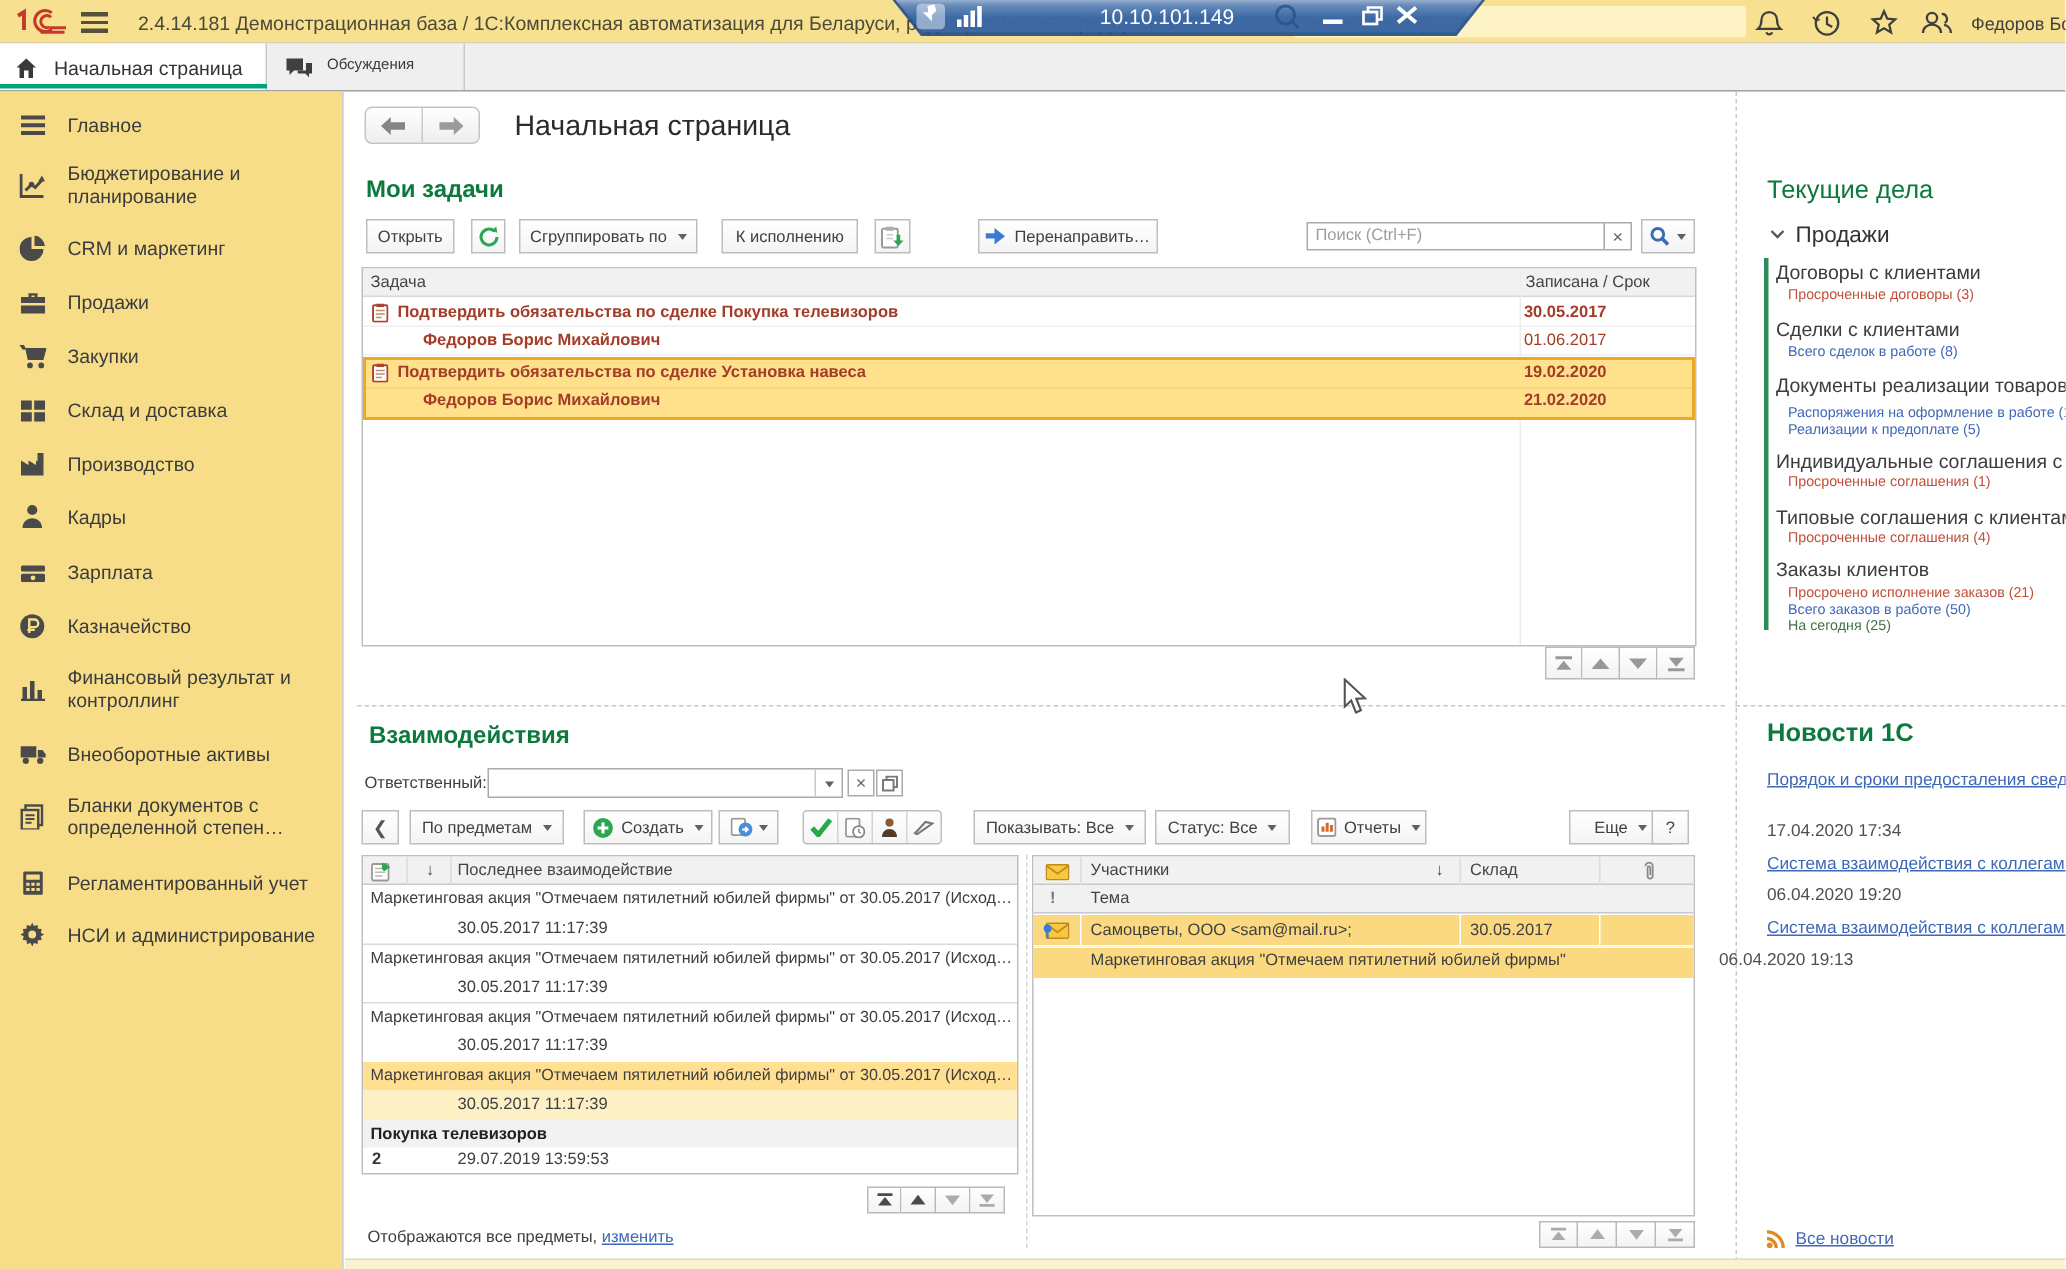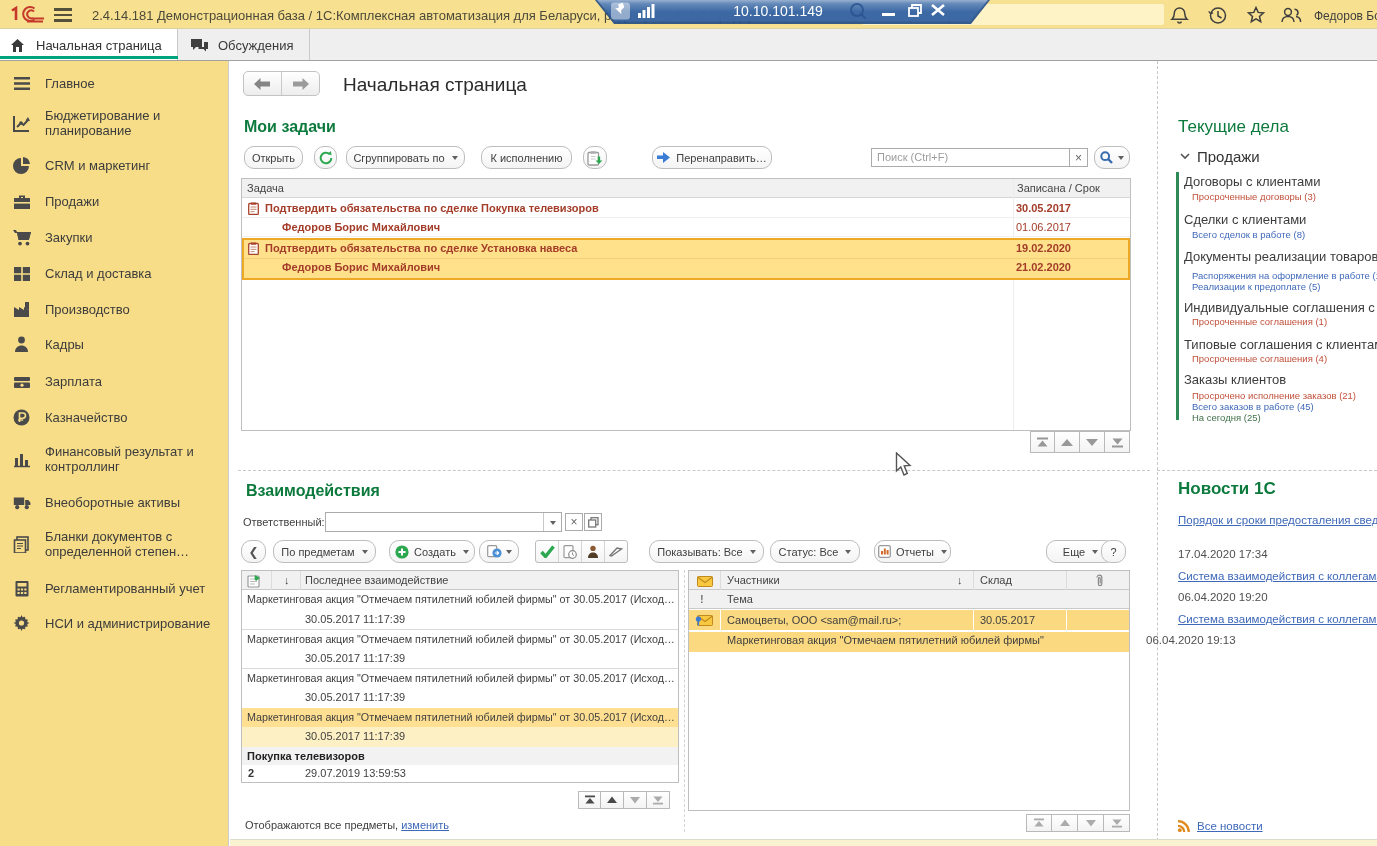--- a/index.html
+++ b/index.html
@@ -1,19 +1,19 @@
 <!DOCTYPE html>
 <html lang="ru"><head>
 <meta charset="utf-8">
 <title>1C</title>
 <style>
 *{margin:0;padding:0;box-sizing:border-box}
 html,body{width:1377px;height:846px;overflow:hidden;position:relative;background:#fff;font-family:"Liberation Sans",sans-serif;color:#3f3f3f}
 .abs{position:absolute}
-.btn{position:absolute;height:23px;background:linear-gradient(#ffffff,#f4f4f4);border:1px solid #bdbdbd;border-radius:10px;display:flex;align-items:center;justify-content:center;font-size:11px;color:#404040;white-space:nowrap}
+.btn{position:absolute;height:23px;background:linear-gradient(#ffffff,#f4f4f4);border:1px solid #bdbdbd;border-radius:0;display:flex;align-items:center;justify-content:center;font-size:11px;color:#404040;white-space:nowrap}
 .caret{display:inline-block;width:0;height:0;border-left:3.5px solid transparent;border-right:3.5px solid transparent;border-top:4px solid #606060;margin-left:7px;margin-top:1px}
 .navgrp{position:absolute;display:flex}
 .navgrp .nb{width:25px;height:22px;background:linear-gradient(#fff,#f3f3f3);border:1px solid #b9b9b9;border-left:none;display:flex;align-items:center;justify-content:center}
 .navgrp .nb:first-child{border-left:1px solid #b9b9b9}
 .tri-u{width:0;height:0;border-left:6px solid transparent;border-right:6px solid transparent;border-bottom:7px solid #989898}
 .tri-d{width:0;height:0;border-left:6px solid transparent;border-right:6px solid transparent;border-top:7px solid #989898}
 .txt{position:absolute;white-space:nowrap;font-size:11px}
 .hdash{position:absolute;border-top:1px dashed #c8c8c8;height:0}
 .vdash{position:absolute;border-left:1px dashed #c8c8c8;width:0}
 .blue{color:#3e68b8}
@@ -64,21 +64,21 @@
 <div class="abs" style="left:0;top:56px;width:178px;height:3px;background:#00a47c"></div>
 <svg class="abs" style="left:10px;top:38px" width="15" height="15" viewBox="0 0 15 15">
     <path d="M7.5 1 L14 7 L12 7 L12 14 L9 14 L9 9 L6 9 L6 14 L3 14 L3 7 L1 7 Z" fill="#3a3a3a"></path>
   </svg>
 <div class="txt" style="left:36px;top:38px;font-size:13px;color:#333">Начальная страница</div>
 <div class="abs" style="left:309px;top:29px;width:1px;height:31px;background:#c9c9c9"></div>
 <svg class="abs" style="left:189px;top:38px" width="20" height="16" viewBox="0 0 20 16">
     <path d="M2 1 h11 v8 h-6 l-3 3 v-3 h-2 Z" fill="#3f3f3f"></path>
     <path d="M15 4 h4 v7 h-2 v2.5 l-2.5-2.5 h-5 v-2 h5.5 Z" fill="#3f3f3f"></path>
   </svg>
-<div class="txt" style="left:218px;top:38px;font-size:13px;color:#3a3a3a">Обсуждения</div>
+<div class="txt" style="left:218px;top:38px;font-size:10px;color:#3a3a3a">Обсуждения</div>
 
 <div class="abs" id="sidebar" style="left:0;top:61px;width:229px;height:785px;background:#f7dd88;border-right:1px solid #cdcdcd"></div>
 
 <div class="vdash" style="left:1157px;top:61px;height:785px"></div>
 
 <svg class="abs" style="left:13px;top:75px" width="18" height="17" viewBox="0 0 18 17">
     <path d="M1 2h16v2.6H1zM1 7.2h16v2.6H1zM1 12.4h16v2.6H1z" fill="#4a4a4a"></path>
   </svg>
 <div class="txt" style="left:45px;top:76px;font-size:13px;color:#3c3c3c">Главное</div>
 <svg class="abs" style="left:13px;top:115px" width="18" height="17" viewBox="0 0 18 17">
@@ -453,21 +453,21 @@
 <div class="txt blue" style="left:1192px;top:229px;font-size:9.5px">Всего сделок в работе (8)</div>
 <div class="txt" style="left:1184px;top:249px;font-size:13px;color:#3c3c3c">Документы реализации товаров и услуг</div>
 <div class="txt blue" style="left:1192px;top:270px;font-size:9.5px">Распоряжения на оформление в работе (11)</div>
 <div class="txt blue" style="left:1192px;top:281px;font-size:9.5px">Реализации к предоплате (5)</div>
 <div class="txt" style="left:1184px;top:300px;font-size:13px;color:#3c3c3c">Индивидуальные соглашения с клиентами</div>
 <div class="txt redl" style="left:1192px;top:316px;font-size:9.5px">Просроченные соглашения (1)</div>
 <div class="txt" style="left:1184px;top:337px;font-size:13px;color:#3c3c3c">Типовые соглашения с клиентами</div>
 <div class="txt redl" style="left:1192px;top:353px;font-size:9.5px">Просроченные соглашения (4)</div>
 <div class="txt" style="left:1184px;top:372px;font-size:13px;color:#3c3c3c">Заказы клиентов</div>
 <div class="txt redl" style="left:1192px;top:390px;font-size:9.5px">Просрочено исполнение заказов (21)</div>
-<div class="txt blue" style="left:1192px;top:401px;font-size:9.5px">Всего заказов в работе (45)</div>
+<div class="txt blue" style="left:1192px;top:401px;font-size:9.5px">Всего заказов в работе (50)</div>
 <div class="txt" style="left:1192px;top:412px;font-size:9.5px;color:#44724c">На сегодня (25)</div>
 <div class="txt" style="left:1178px;top:479px;font-size:17px;font-weight:bold;color:#0d7a3d">Новости 1С</div>
 <div class="txt blue lnk" style="left:1178px;top:514px;font-size:11.5px">Порядок и сроки предосталения сведений</div>
 <div class="txt" style="left:1178px;top:548px;font-size:11.5px;color:#4f4f4f">17.04.2020 17:34</div>
 <div class="txt blue lnk" style="left:1178px;top:570px;font-size:11.5px">Система взаимодействия с коллегами</div>
 <div class="txt" style="left:1178px;top:591px;font-size:11.5px;color:#4f4f4f">06.04.2020 19:20</div>
 <div class="txt blue lnk" style="left:1178px;top:613px;font-size:11.5px">Система взаимодействия с коллегами</div>
 <div class="txt" style="left:1146px;top:634px;font-size:11.5px;color:#4f4f4f">06.04.2020 19:13</div>
 <svg class="abs" style="left:1177px;top:819px" width="14" height="14" viewBox="0 0 14 14">
     <circle cx="2.8" cy="11.2" r="1.9" fill="#e08a1e"></circle>

